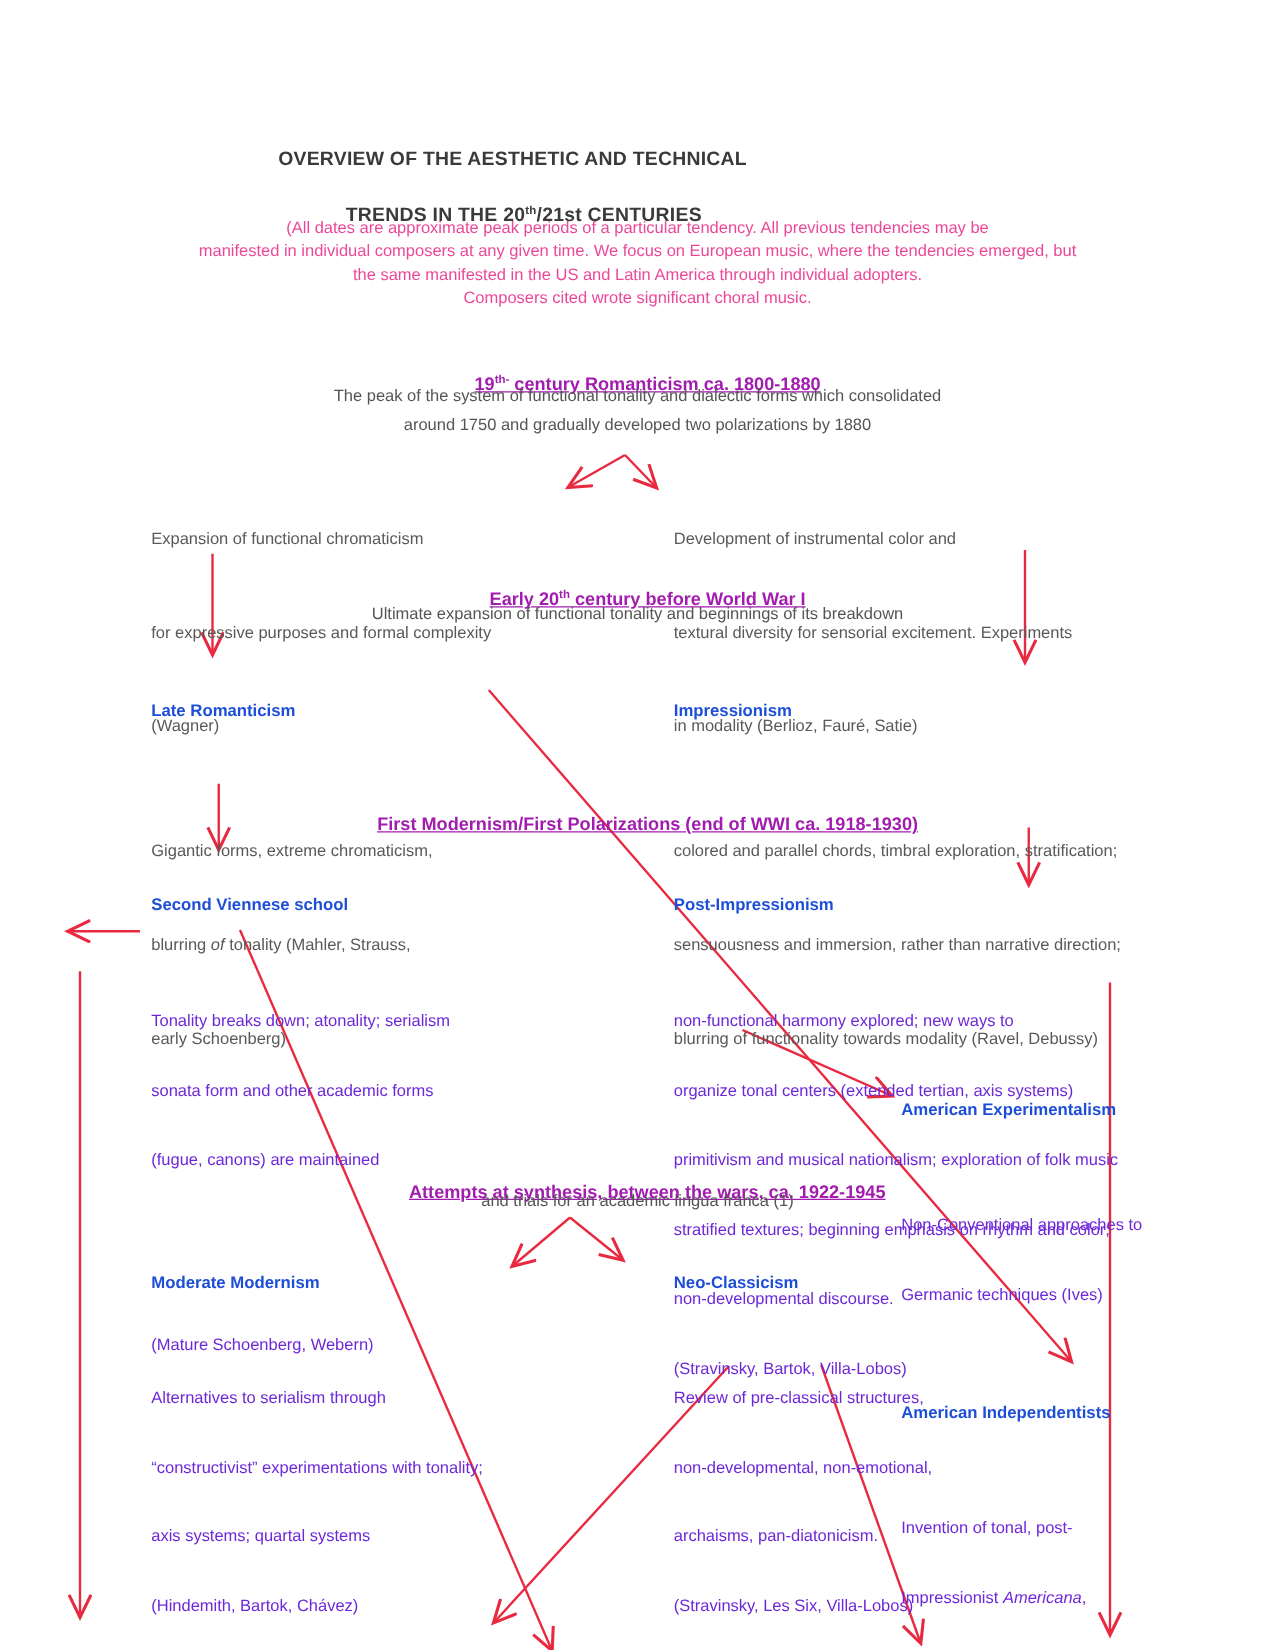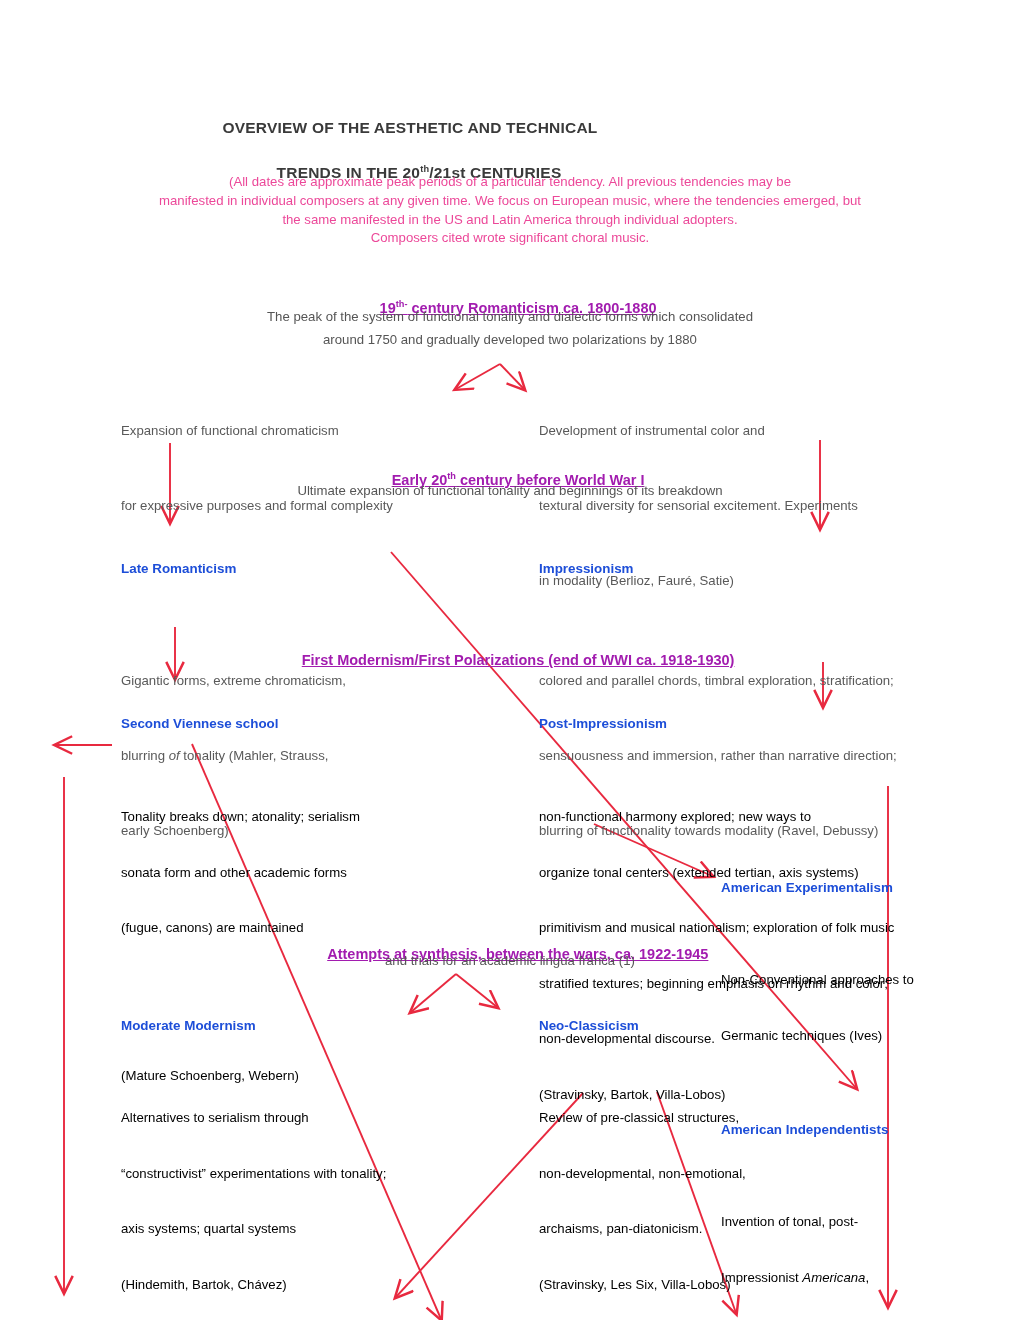--- a/index.html
+++ b/index.html
@@ -21,21 +21,21 @@
     font-size:13.2px;color:#ec4899;width:1020px;text-align:center;line-height:18.5px;
   }
   .sec-head{
     font-weight:bold;font-size:14.5px;color:#a21caf;
     width:1020px;text-align:center;
   }
   .sec-head span.u{text-decoration:underline;}
   .sec-sub{font-size:13.2px;color:#555;width:1020px;text-align:center;line-height:20px;}
   .colhead{font-weight:bold;font-size:13.4px;color:#1d4ed8;}
   .body-l{font-size:13.2px;color:#595959;line-height:25px;}
-  .body-t{font-size:13.2px;color:#000000;line-height:18.5px;}
+  .body-t{font-size:13.2px;color:#6d28d9;line-height:18.5px;}
   sup{font-size:9.2px;vertical-align:super;line-height:0;}
   i{font-style:italic;}
 </style>
 </head>
 <body>
 
 <svg id="arrows" viewBox="0 0 1020 1320">
   <defs>
     <marker id="ah" markerWidth="14" markerHeight="14" refX="9" refY="5" orient="auto" markerUnits="strokeWidth">
       <path d="M0.5,0.4 L10,5 L0.5,9.6" fill="none" stroke="#e8293f" stroke-width="1.3"></path>
@@ -86,20 +86,21 @@
 
   <div class="txt sec-head" style="left:0;top:284px;">
     <span class="u"><span>19</span><sup>th-</sup><span> century Romanticism ca. 1800-1880</span></span>
   </div>
   <div class="txt sec-sub" style="left:0;top:307px;">The peak of the system of functional tonality and dialectic forms which consolidated</div>
   <div class="txt sec-sub" style="left:0;top:330px;">around 1750 and gradually developed two polarizations by 1880</div>
 
   <div class="txt body-l" style="left:121px;top:368px;">
     <div>Expansion of functional chromaticism</div>
     <div>for expressive purposes and formal complexity</div>
+    <div>(Wagner)</div>
   </div>
   <div class="txt body-l" style="left:539px;top:368px;">
     <div>Development of instrumental color and</div>
     <div>textural diversity for sensorial excitement. Experiments</div>
     <div>in modality (Berlioz, Fauré, Satie)</div>
   </div>
 
   <div class="txt sec-head" style="left:0;top:456px;">
     <span class="u"><span>Early 20</span><sup>th</sup><span> century before World War I</span></span>
   </div>

